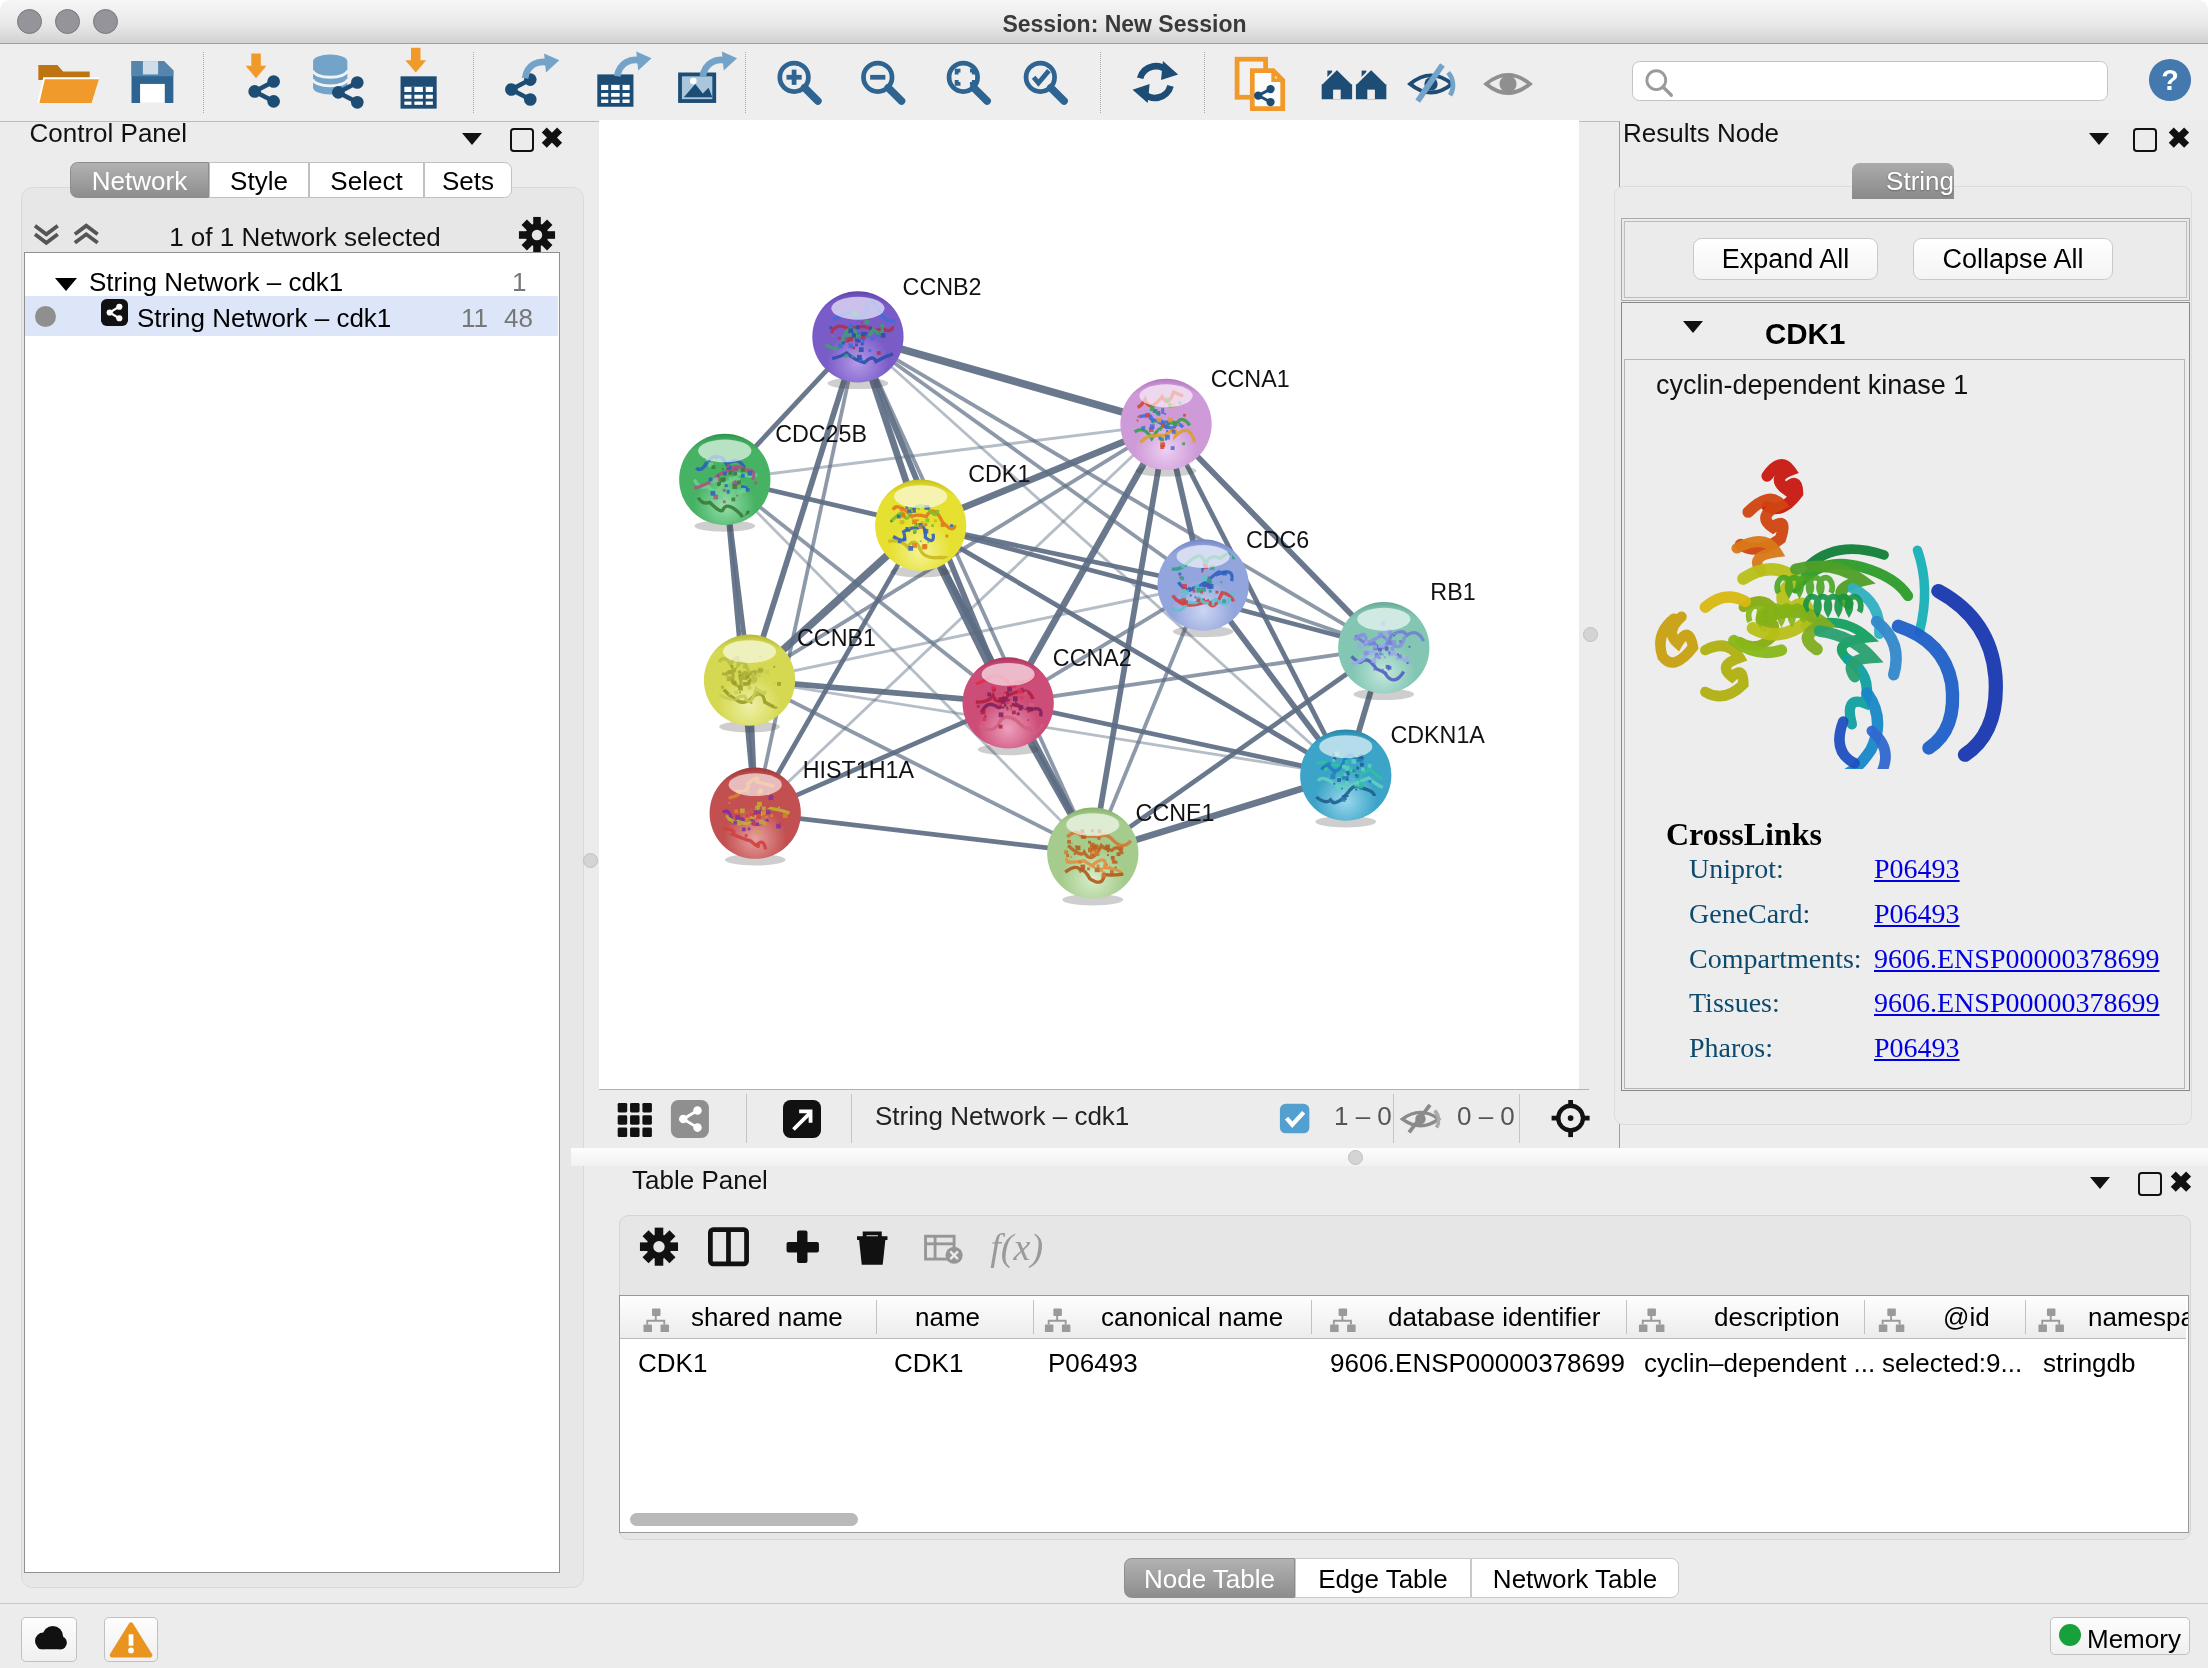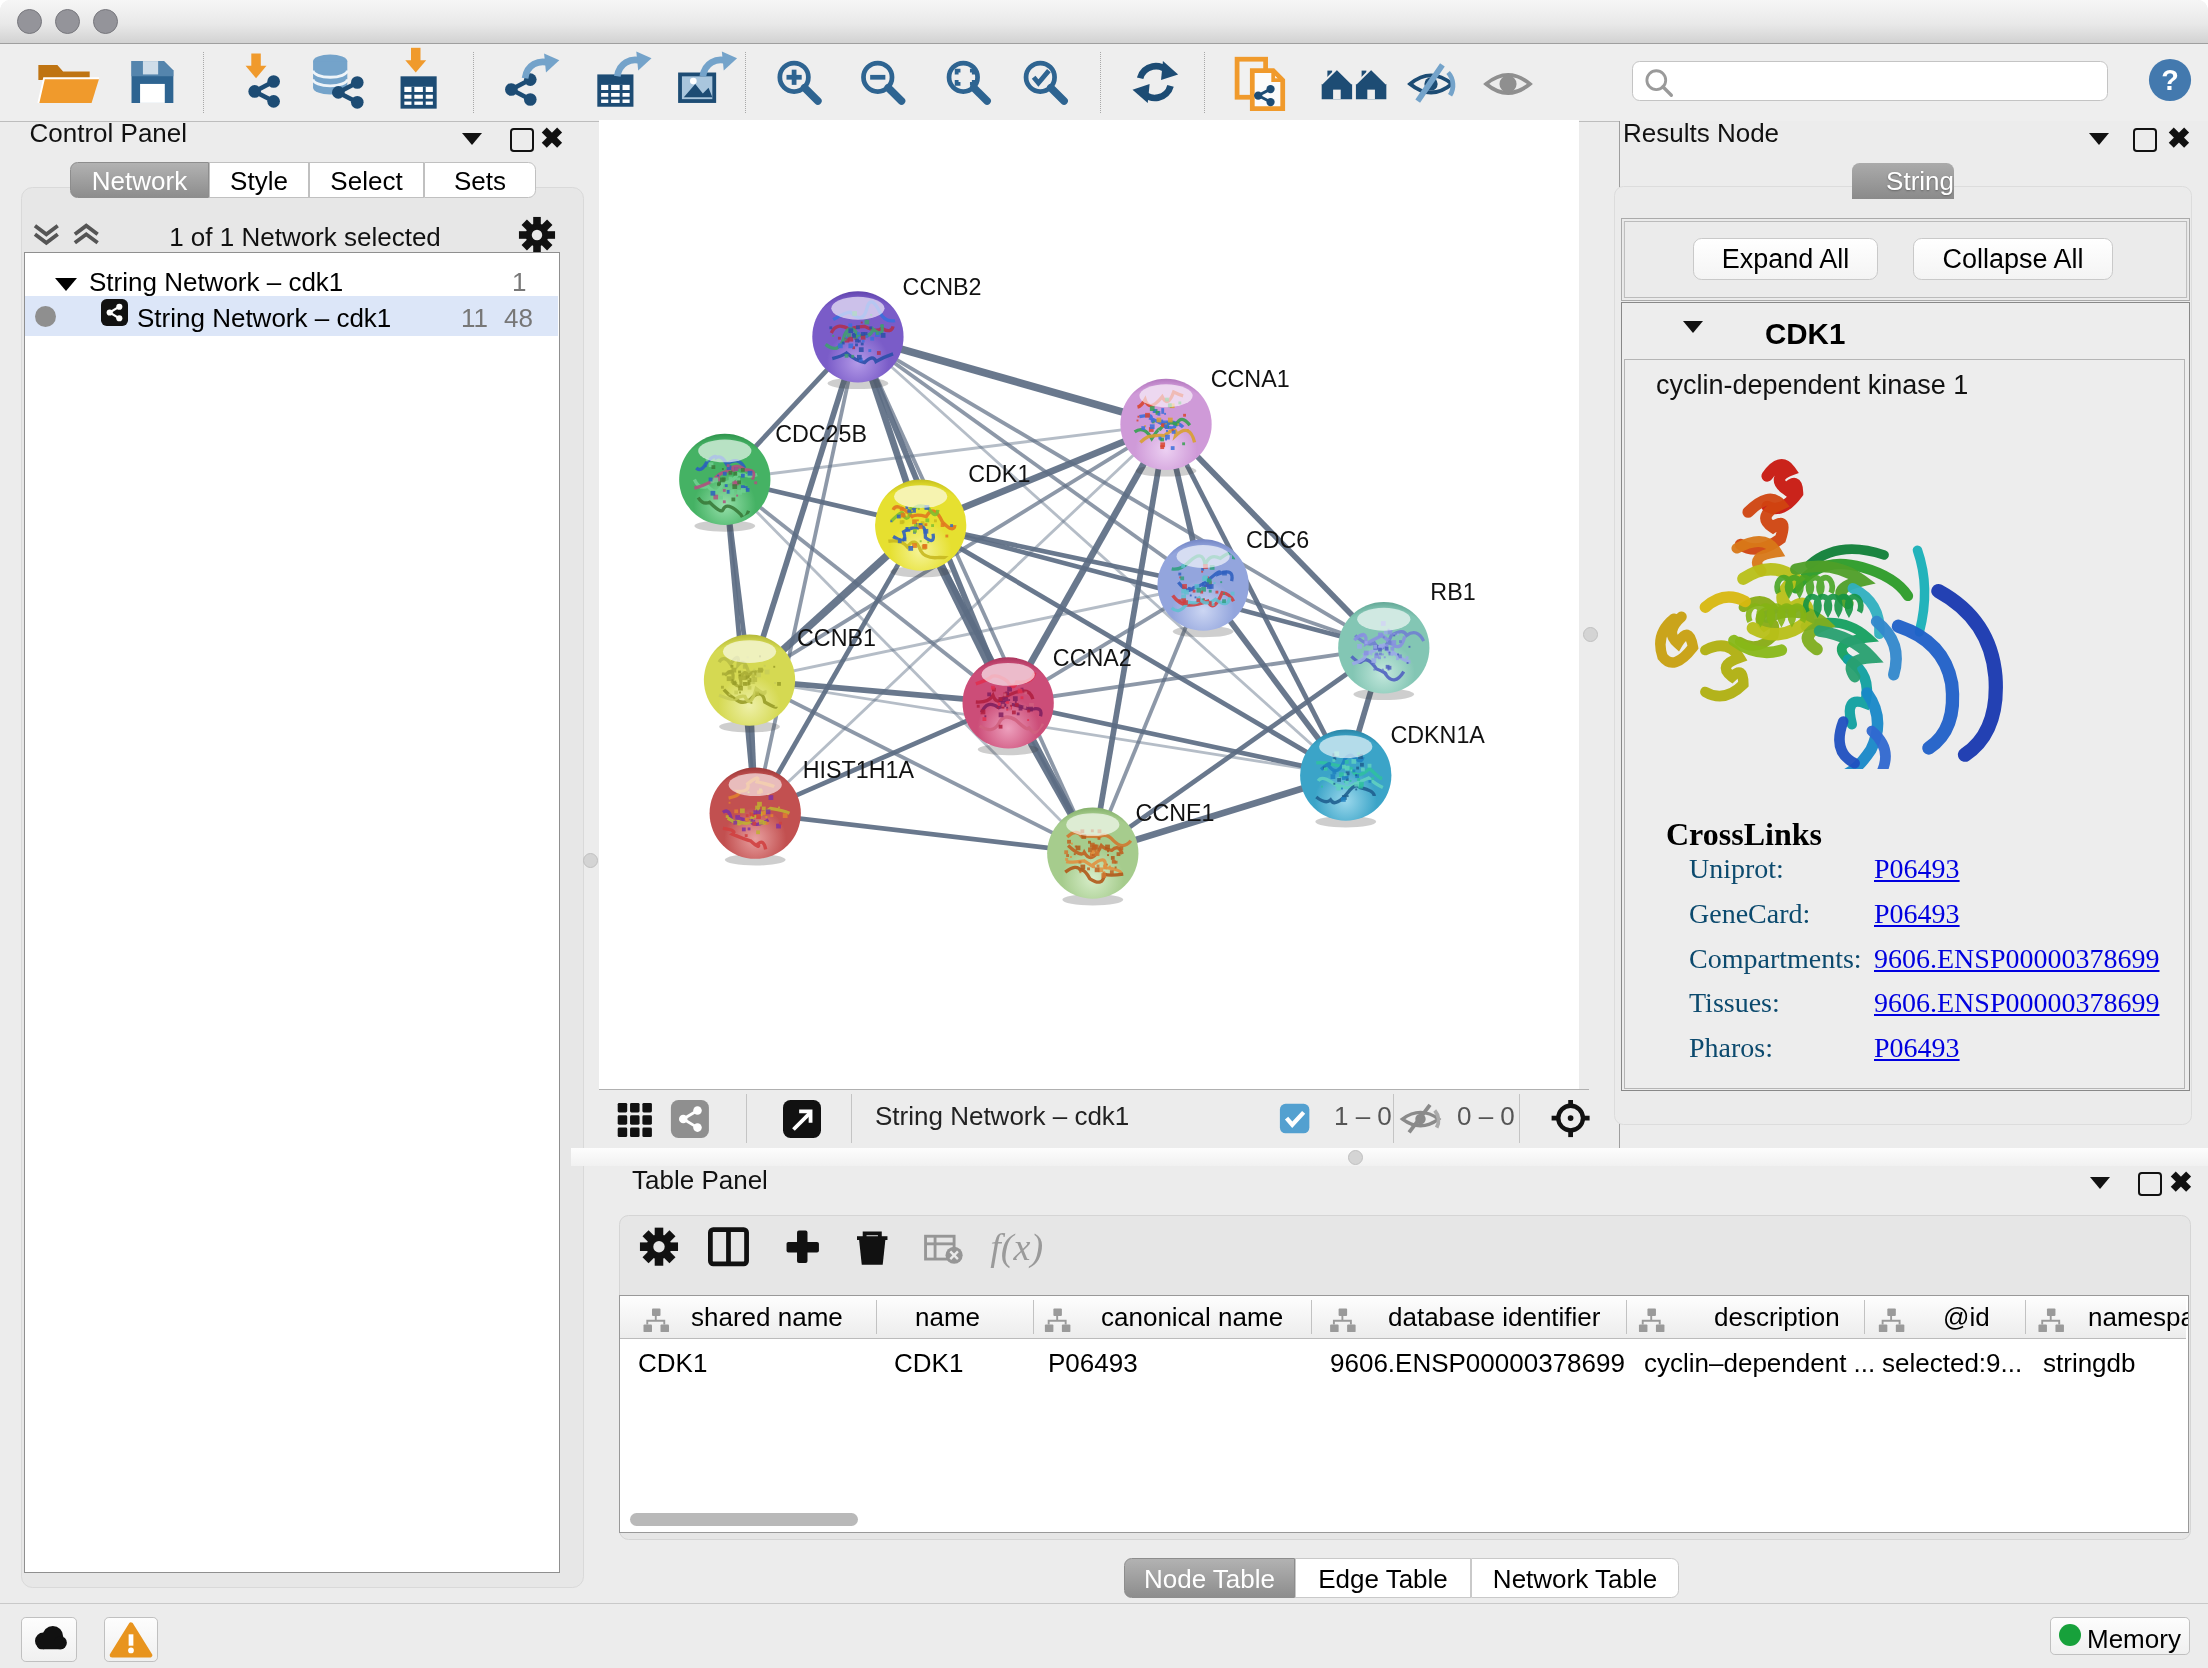--- a/index.html
+++ b/index.html
@@ -58,20 +58,21 @@
 #memtxt{left:2087px;top:1624px;font-size:26px;color:#000}
 .splitdot{width:13.3px;height:13.3px;border-radius:50%;background:#d4d4d4;border:1px solid #c0c0c0}
 </style></head>
 <body>
 <div id="win">
 
   <div class="abs" id="titlebar"></div>
   <div class="abs tl" style="left:17px"></div>
   <div class="abs tl" style="left:55px"></div>
   <div class="abs tl" style="left:93px"></div>
+  <div class="abs" id="title">Session: New Session</div>
 
   <div class="abs" id="toolbar">
       <div class="abs tsep" style="left:203px"></div>
       <div class="abs tsep" style="left:473px"></div>
       <div class="abs tsep" style="left:745px"></div>
       <div class="abs tsep" style="left:1100px"></div>
       <div class="abs tsep" style="left:1204px"></div>
     </div>
   <div class="abs" id="TOOLBARICONS">
       <svg width="2208" height="77" style="position:absolute;left:0;top:44px" viewBox="0 0 2322 81">
@@ -266,21 +267,21 @@
     </svg>
 
   <div class="abs" id="cp-title">Control Panel</div>
   <div class="abs pv" style="left:462px;top:133px"></div>
   <div class="abs pbox" style="left:510px;top:128px"></div>
   <div class="abs px" style="left:540px;top:126px">✖</div>
   <div class="abs" id="cp-body"></div>
   <div class="abs tab tabsel" style="left:70px;width:139px;border-radius:7.6px 0 0 7.6px">Network</div>
   <div class="abs tab" style="left:209px;width:100px">Style</div>
   <div class="abs tab" style="left:309px;width:115px">Select</div>
-  <div class="abs tab" style="left:424px;width:112px;border-radius:0 7.6px 7.6px 0">Sets</div>
+  <div class="abs tab" style="left:424px;width:88px;border-radius:0 7.6px 7.6px 0">Sets</div>
   <div class="abs" id="cp-bar">
       <svg class="abs" style="left:3.8px;top:5.7px" width="105" height="28.5" viewBox="0 0 110 30">
         <g fill="none" stroke="#555" stroke-width="4">
           <path d="M6,6 l12,9 l12,-9"></path>
           <path d="M6,15 l12,9 l12,-9"></path>
           <path d="M48,15 l12,-9 l12,9"></path>
           <path d="M48,24 l12,-9 l12,9"></path>
         </g>
       </svg>
       <svg class="abs" style="left:491px;top:1.9px" width="42" height="38" viewBox="0 0 44 40">

